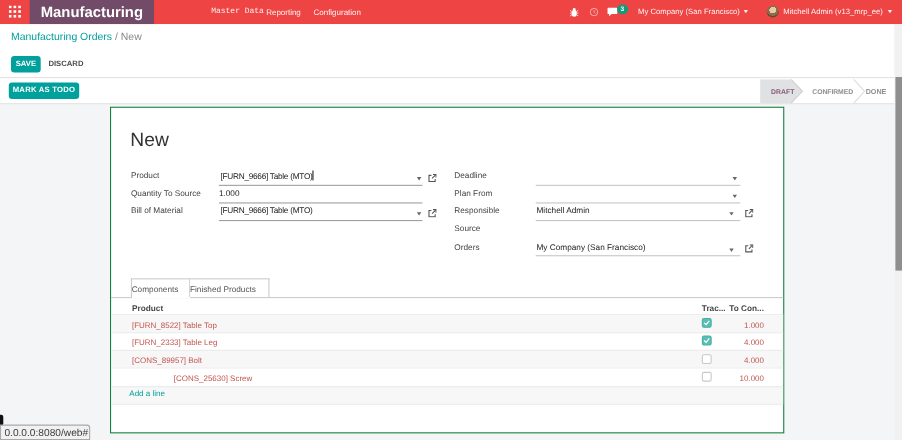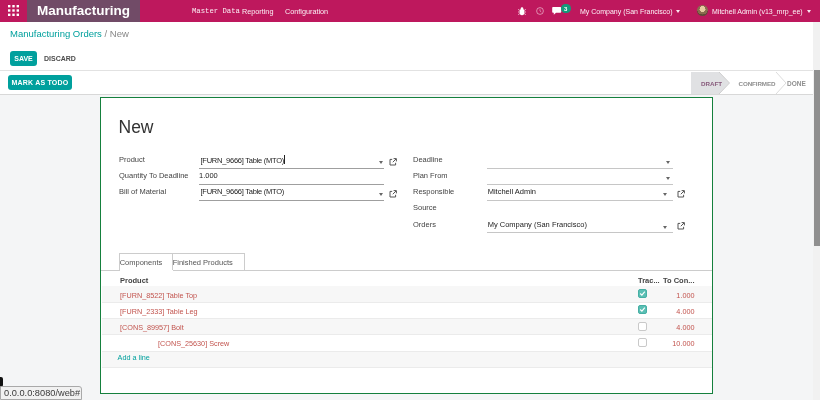--- a/index.html
+++ b/index.html
@@ -1,21 +1,21 @@
 <!DOCTYPE html>
 <html><head>
 <meta charset="utf-8">
 <style>
   * { margin:0; padding:0; box-sizing:border-box; }
   html,body { width:820px; height:400px; overflow:hidden; font-family:"Liberation Sans", sans-serif; background:#fff; }
   .abs { position:absolute; }
   #stage { position:relative; width:820px; height:400px; overflow:hidden; }
 
   
-  #navbar { left:0; top:0; width:820px; height:22px; background:#be185d; }
+  #navbar { left:0; top:0; width:820px; height:22px; background:#ef4444; }
   #brand { left:27px; top:0; width:113px; height:22px; background:#714B67; color:#fff;
            font-size:13.5px; font-weight:bold; line-height:22px; text-align:center; }
   .navmenu { top:0; height:22px; line-height:23px; color:rgba(255,255,255,.93); font-size:7.25px; }
   .navright { top:0; height:22px; line-height:23px; color:rgba(255,255,255,.95); font-size:7px; }
   .caret { display:inline-block; width:0; height:0; border-left:2.5px solid transparent;
            border-right:2.5px solid transparent; border-top:3.5px solid rgba(255,255,255,.9);
            vertical-align:1px; }
 
   
   #cpanel { left:0; top:22px; width:813px; height:49px; background:#fff; border-bottom:1px solid #e2e2e2; }
@@ -137,21 +137,21 @@
       <text x="47.5" y="13.5" font-size="6.25" font-weight="bold" fill="#8f8f8f" letter-spacing="-0.1">CONFIRMED</text>
       <text x="96" y="13.5" font-size="6.5" font-weight="bold" fill="#8f8f8f">DONE</text>
     </svg>
   </div>
 
   <div class="abs" id="content">
     <div class="abs" id="sheet">
       <div class="abs" id="title">New</div>
 
       <div class="abs lbl" style="left:18px;top:56.8px;">Product</div>
-      <div class="abs lbl" style="left:18px;top:73px;">Quantity To Deadline</div>
+      <div class="abs lbl" style="left:18px;top:73px;">Quantity To Source</div>
       <div class="abs lbl" style="left:18px;top:89.2px;">Bill of Material</div>
 
       <div class="abs val" style="left:99.5px;top:56.8px;letter-spacing:-0.25px;">[FURN_9666] Table (MTO)<span style="display:inline-block;width:1px;height:9px;background:#222;vertical-align:-1px;"></span></div>
       <div class="abs val" style="left:98px;top:73px;">1.000</div>
       <div class="abs val" style="left:99.5px;top:89.2px;letter-spacing:-0.25px;">[FURN_9666] Table (MTO)</div>
 
       <div class="abs uline dark" style="left:98px;top:69.5px;width:184.5px;"></div>
       <div class="abs uline dark" style="left:98px;top:85.7px;width:184.5px;"></div>
       <div class="abs uline dark" style="left:98px;top:101.9px;width:184.5px;"></div>
 

